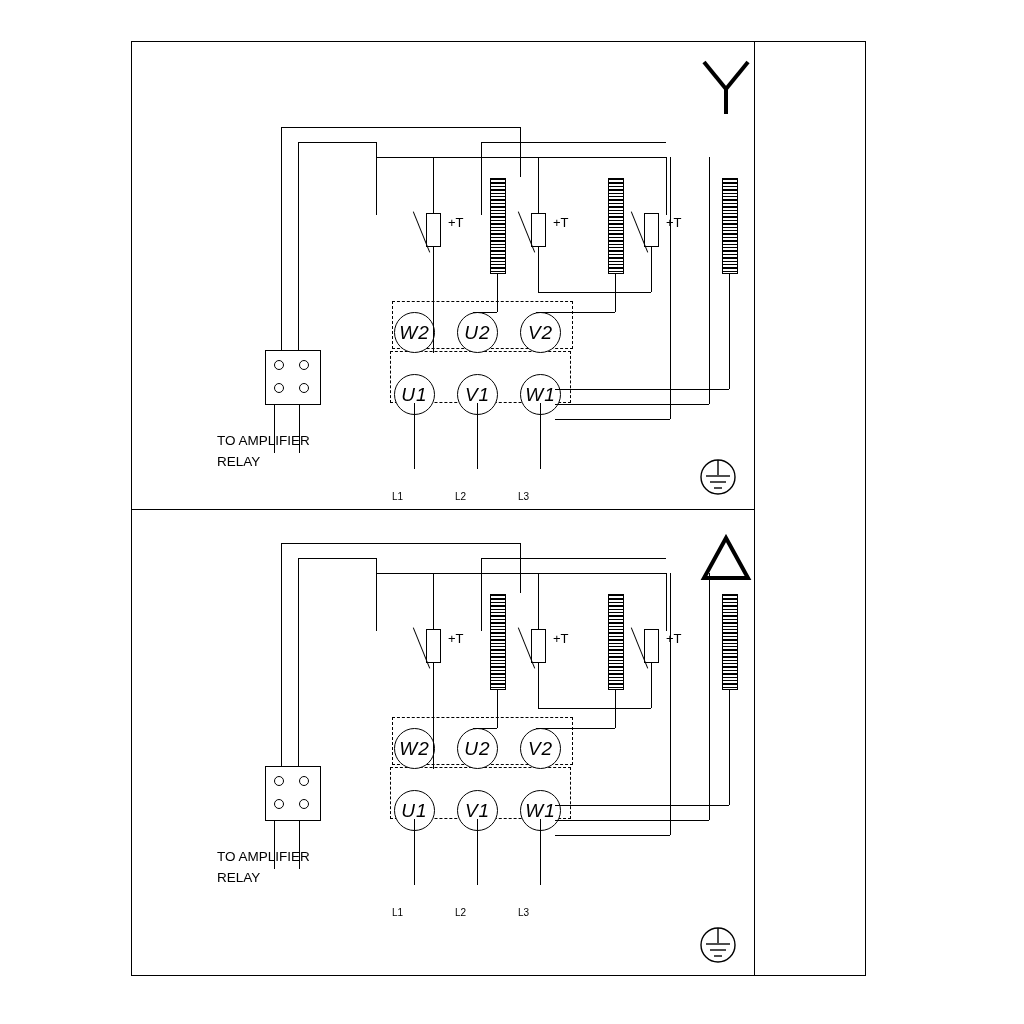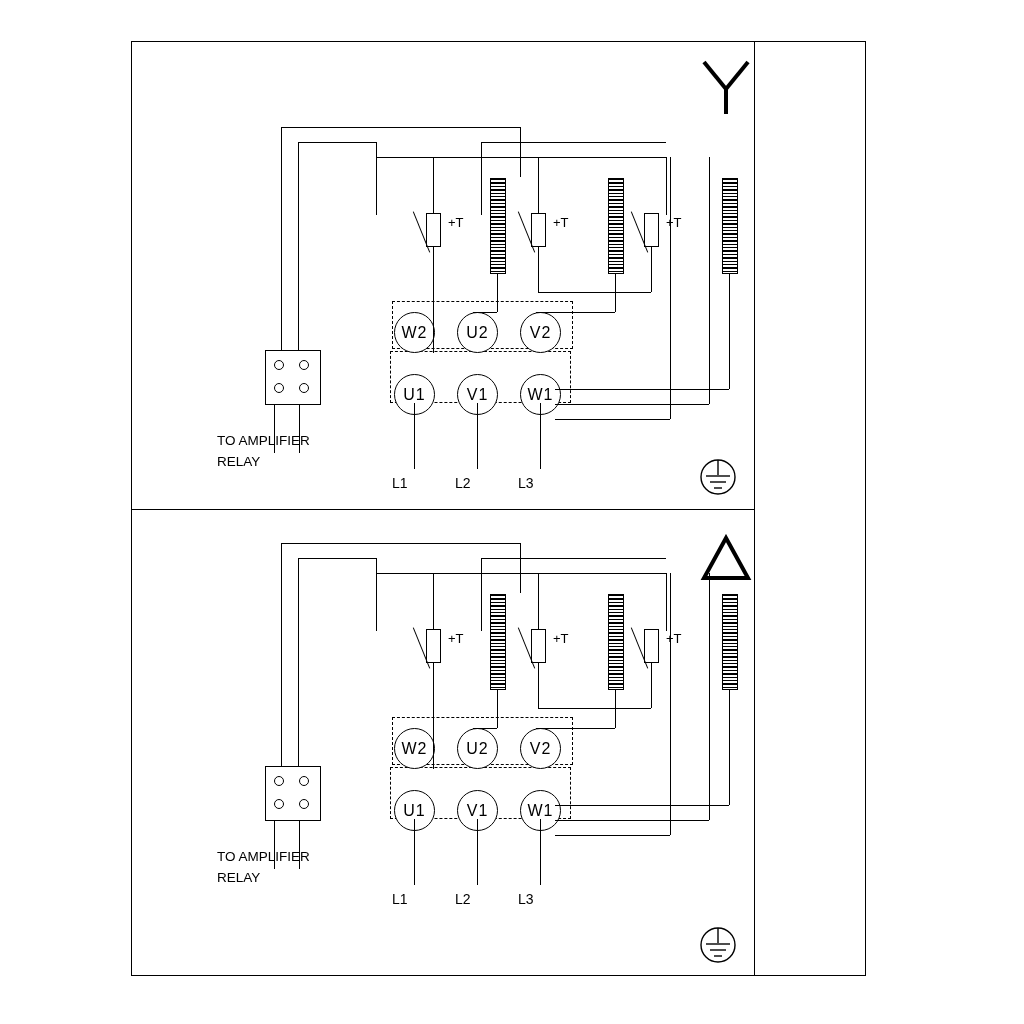--- a/index.html
+++ b/index.html
@@ -113,23 +113,24 @@
   .terminal {
     position: absolute;
     width: 41px;
     height: 41px;
     border: 1.4px solid #000;
     border-radius: 50%;
     background: #fff;
     display: flex;
     align-items: center;
     justify-content: center;
-    font-size: 16px;
+    font-size: 19px;
     letter-spacing: 1px;
     box-sizing: border-box;
+    font-style: italic;
   }
   .dashed-box {
     position: absolute;
     border: 1.2px dashed #000;
     box-sizing: border-box;
   }
 
   
   .conn-block {
     position: absolute;
@@ -148,21 +149,22 @@
     background: #fff;
     box-sizing: border-box;
   }
   .caption {
     position: absolute;
     font-size: 13.5px;
     white-space: nowrap;
   }
   .phase-label {
     position: absolute;
-    font-size: 14px;
+    font-size: 10px;
+    margin-top: 16px;
   }
 </style>
 </head>
 <body>
 
 <div id="root">
 
   <div class="outer-frame"></div>
   <div class="divider-h"></div>
   <div class="divider-v"></div>

